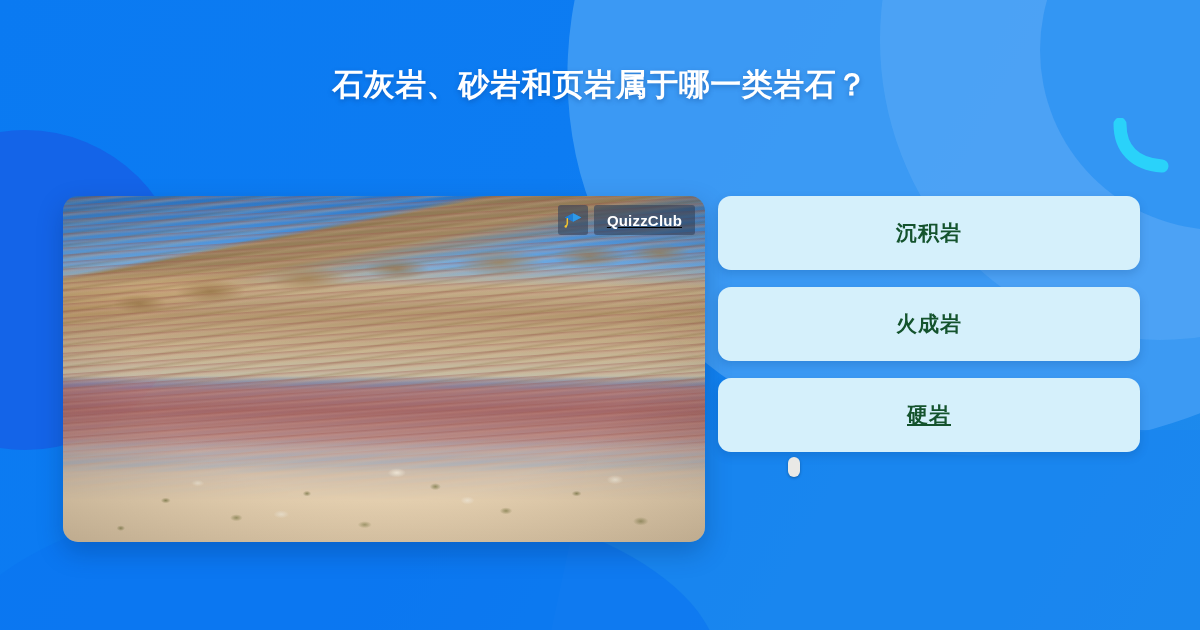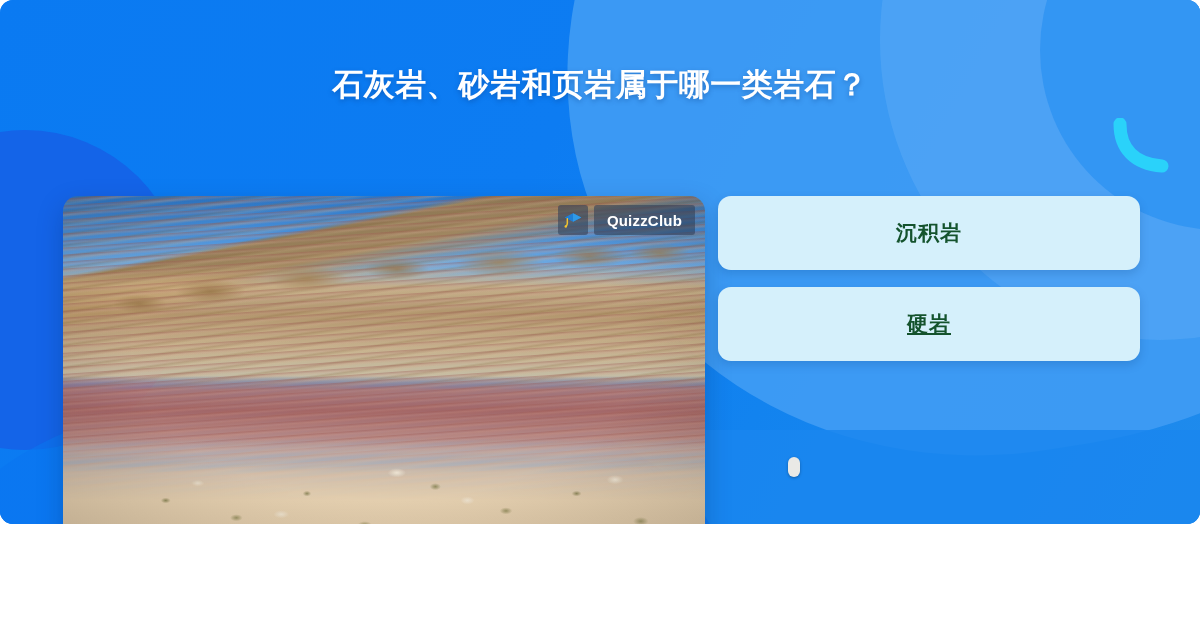--- a/index.html
+++ b/index.html
@@ -7,24 +7,23 @@
     padding: 0;
     width: 1200px;
     height: 630px;
     overflow: hidden;
     font-family: "Liberation Sans", "DejaVu Sans", sans-serif;
   }
 
   #stage {
     position: relative;
     width: 1200px;
-    height: 524px;
+    height: 630px;
     overflow: hidden;
     background: #0d7cf2;
-    border-radius: 13px;
   }
 
   
   .bg-base {
     position: absolute;
     inset: 0;
     background: linear-gradient(118deg, #0a7af2 0%, #0d7cf2 42%, #1283ef 66%, #1f8bec 100%);
   }
   .bg-blob-right {
     position: absolute;
@@ -212,20 +211,21 @@
 
   
   .watermark {
     position: absolute;
     right: 10px;
     top: 9px;
     display: flex;
     align-items: center;
     gap: 6px;
     z-index: 3;
+    text-decoration: underline;
   }
   .wm-logo {
     width: 30px;
     height: 30px;
     background: rgba(46, 62, 86, .58);
     border-radius: 3px;
     display: flex;
     align-items: center;
     justify-content: center;
   }
@@ -312,19 +312,22 @@
         </svg>
       </div>
       <div class="wm-name">QuizzClub</div>
     </div>
   </div>
 
   <div class="answers">
     <div class="answer">
       <span>沉积岩</span>
     </div>
+    <div class="answer">
+      <span>火成岩</span>
+    </div>
     <div class="cursor-dot"></div>
     <div class="answer">
       <span>硬岩</span>
     </div>
   </div>
 
 </div>
 
 </body></html>

